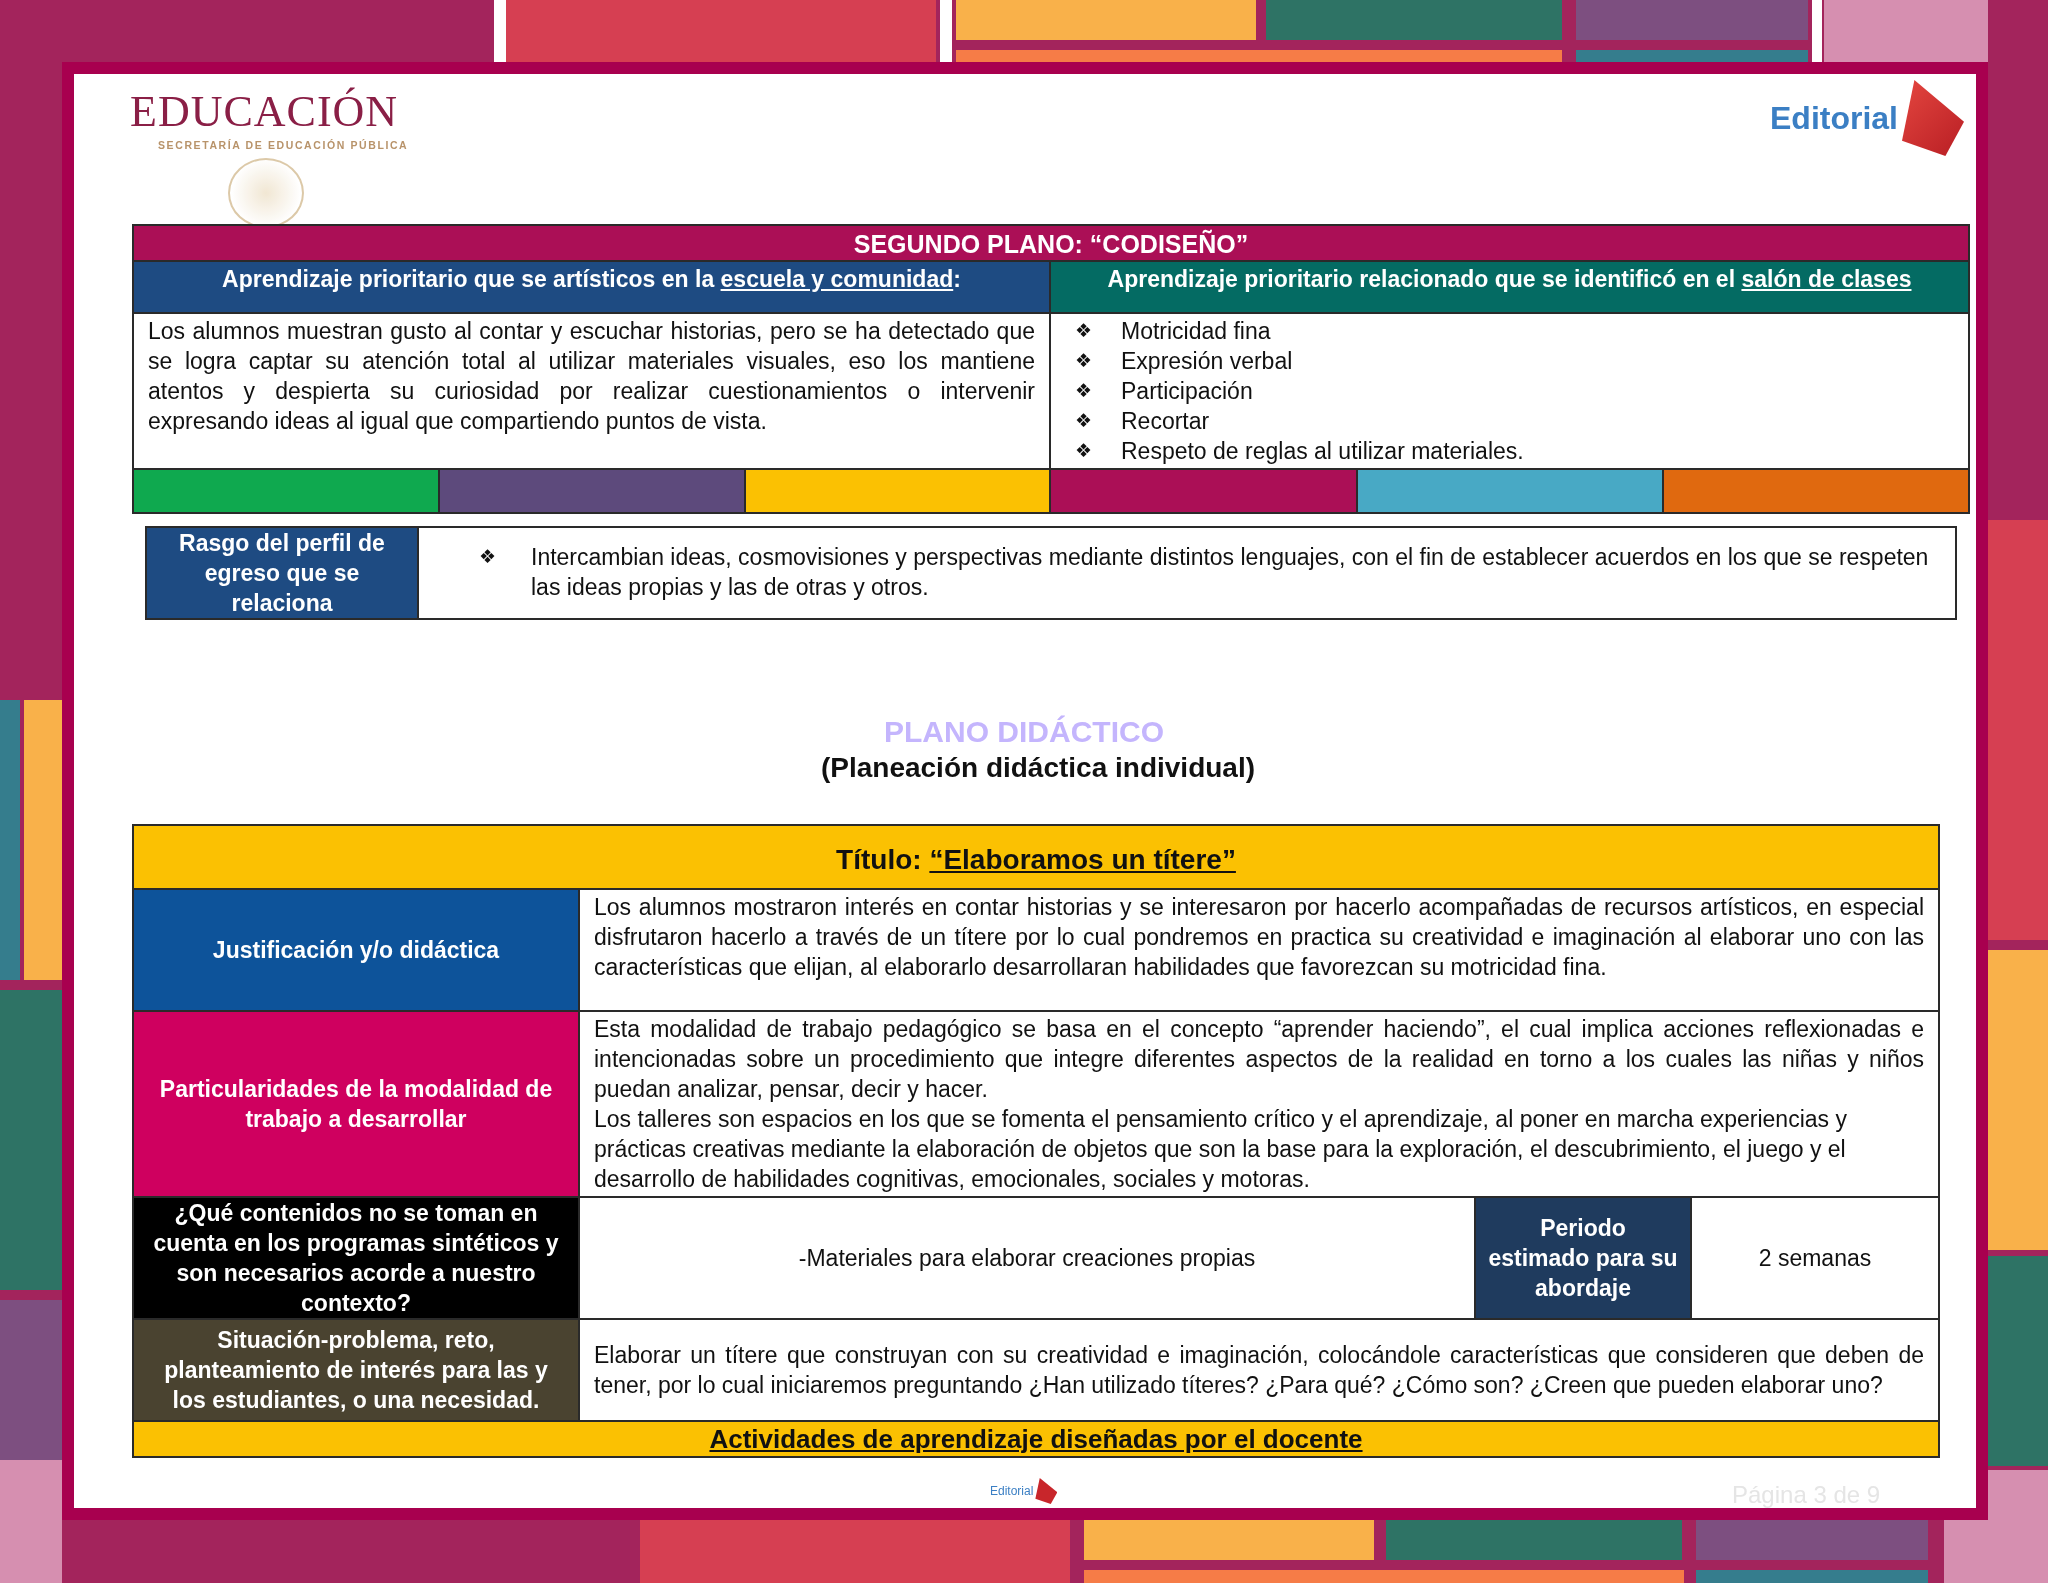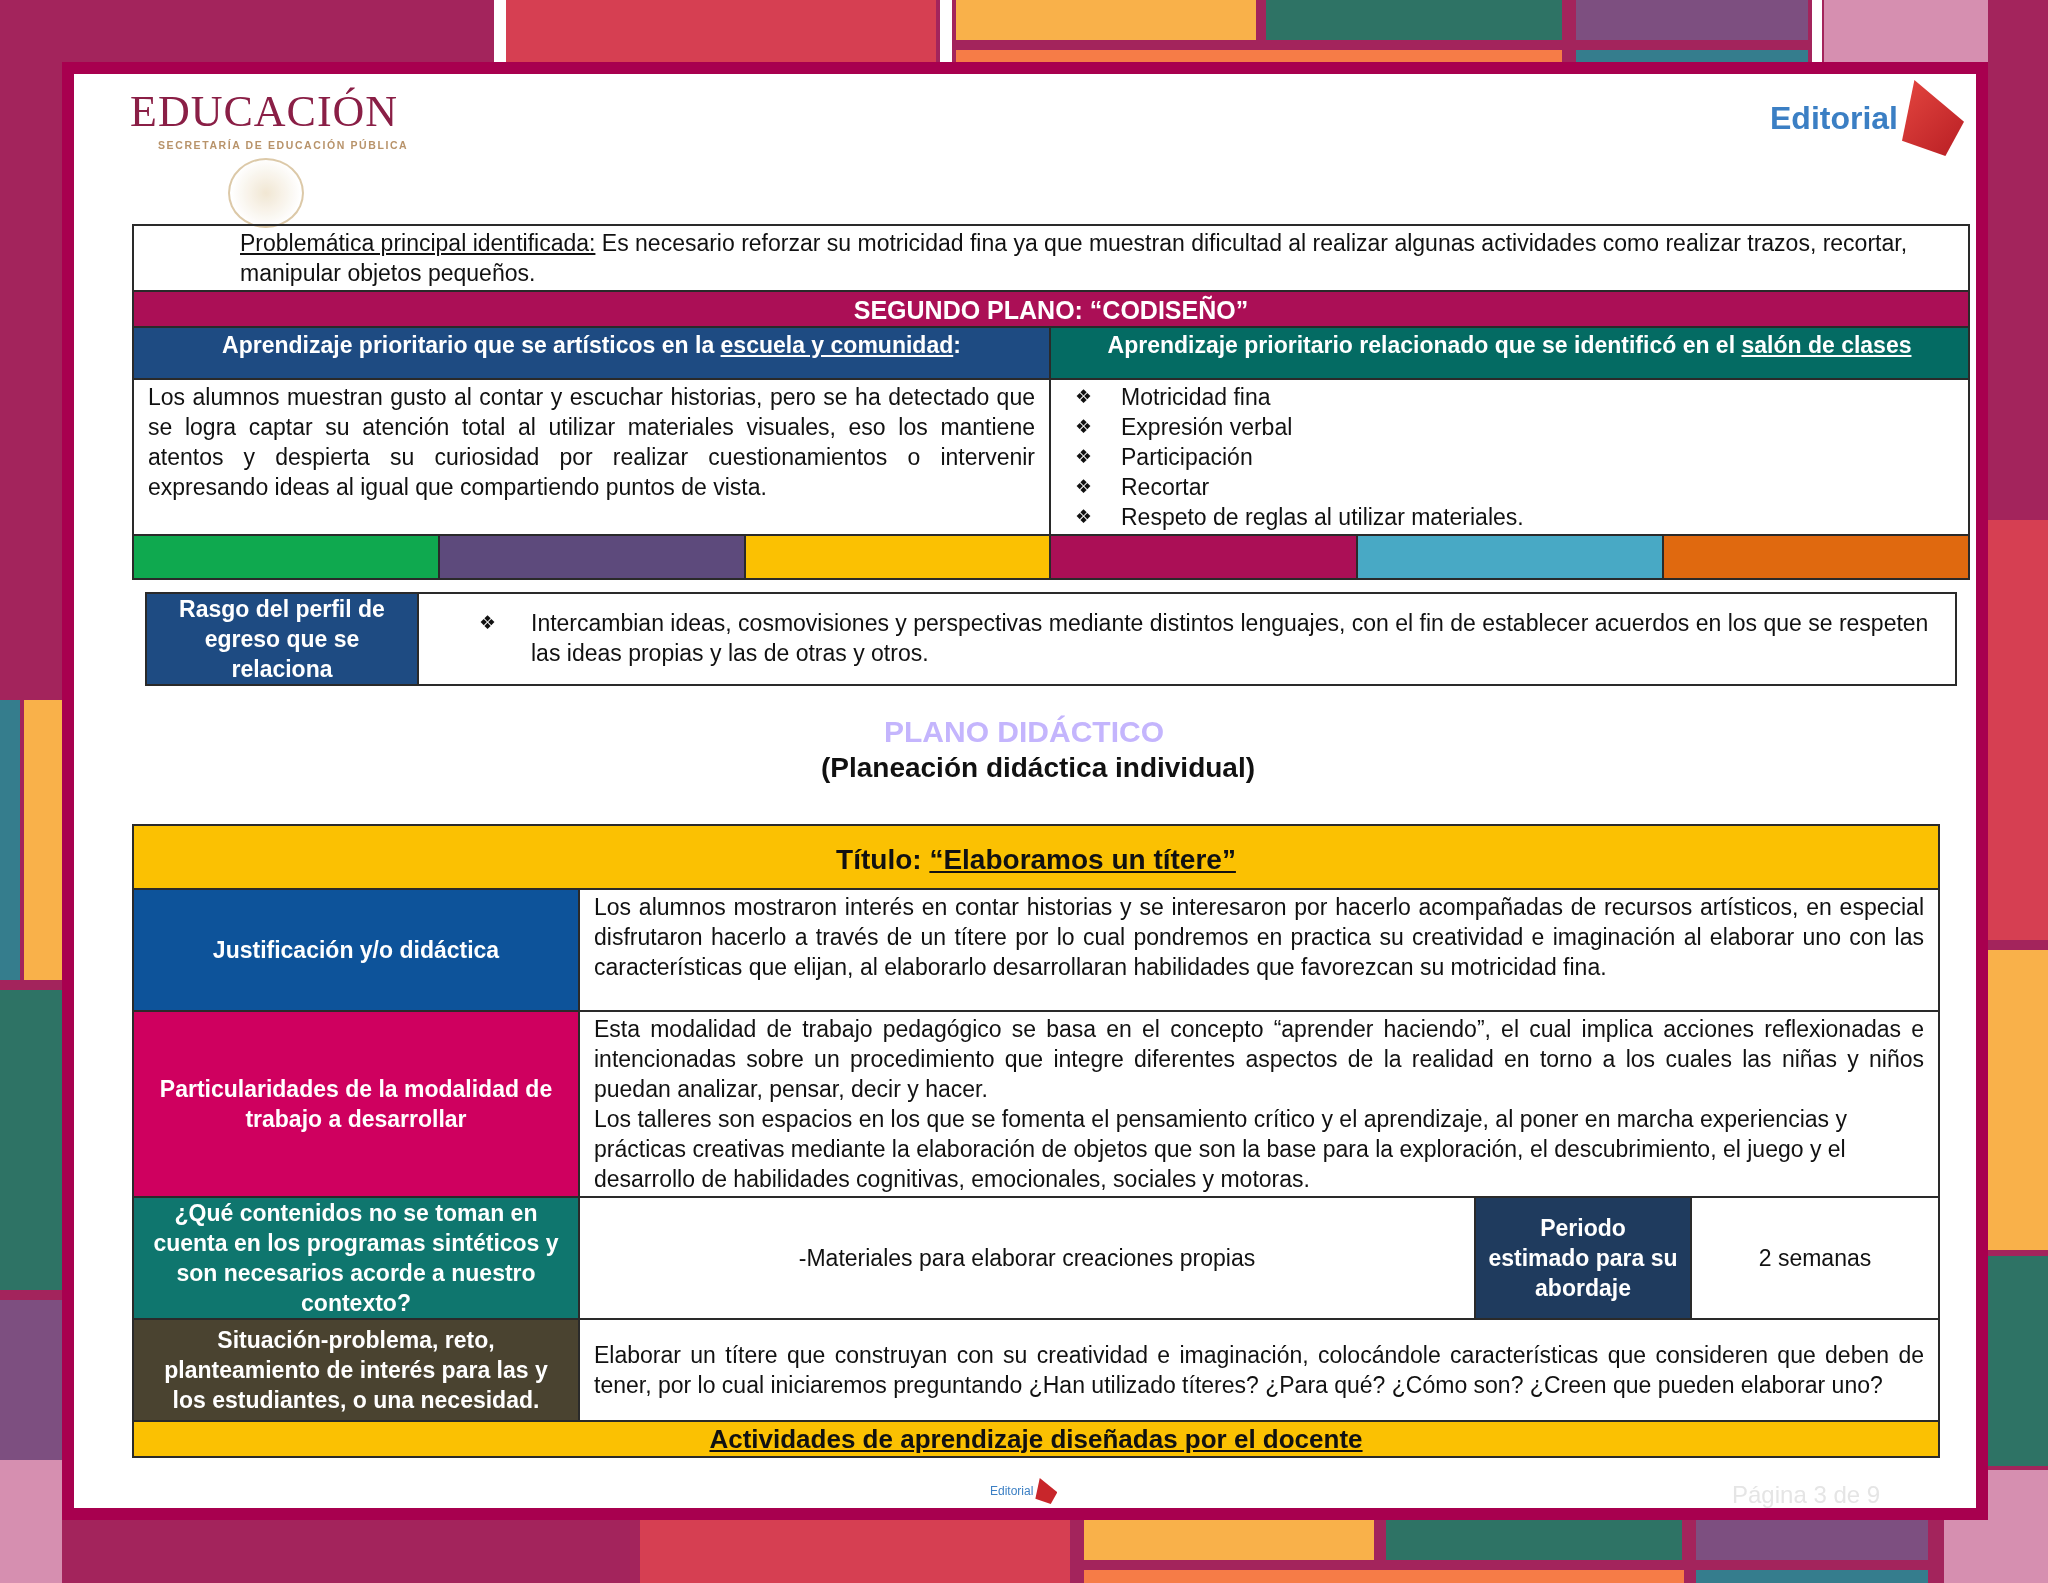--- a/index.html
+++ b/index.html
@@ -61,21 +61,21 @@
   .rasgo-text span.t { display: block; padding-left: 46px; }
 
   .plano-title { position: absolute; left: 0; width: 2048px; text-align: center; top: 715px; font-size: 30px; font-weight: bold; color: #c4b5fd; }
   .plano-sub { position: absolute; left: 0; width: 2048px; text-align: center; top: 752px; font-size: 28px; font-weight: bold; color: #111; margin-left: 14px; }
 
   .t2 { left: 132px; top: 824px; width: 1808px; }
   .titulo { background: #fbc102; text-align: center; font-weight: bold; font-size: 28px; height: 64px; vertical-align: middle; color: #111; padding-top: 6px; }
   .lbl { color: #fff; font-weight: bold; text-align: center; vertical-align: middle; line-height: 30px; width: 446px; padding: 0 12px; }
   .lbl-blue { background: #0d539a; }
   .lbl-pink { background: #cf005f; }
-  .lbl-teal { background: #0f766e; }
+  .lbl-teal { background: #000000; }
   .lbl-olive { background: #4a4330; }
   .lbl-navy { background: #1f3b5e; width: 216px; }
   .cell { padding: 2px 14px; line-height: 30px; color: #111; text-align: justify; }
   .cell.mid { vertical-align: middle; text-align: center; }
   .actividades { background: #fbc102; text-align: center; font-weight: bold; font-size: 26px; height: 36px; color: #111; vertical-align: middle; }
 
   .footer-logo { position: absolute; left: 990px; top: 1478px; display: flex; align-items: center; }
   .footer-logo .txt { font-size: 12px; color: #3b7fc4; }
   .footer-logo .mark { width: 22px; height: 26px; background: #c8262b; clip-path: polygon(20% 0, 100% 55%, 70% 100%, 0 80%); margin-left: 2px; }
   .page-num { position: absolute; left: 1732px; top: 1481px; font-size: 24px; color: #e5e5e5; }
@@ -321,25 +321,20 @@
   <div class="sub">SECRETARÍA DE EDUCACIÓN PÚBLICA</div>
 </div>
 <div class="seal"></div>
 <div class="logo-md">
   <span class="txt">Editorial</span>
   <span class="mark"></span>
 </div>
 
 <table class="t1">
   <tbody>
-      <tr>
-    <td colspan="6" class="prob">
-      <span class="u">Problemática principal identificada:</span><span> Es necesario reforzar su motricidad fina ya que muestran dificultad al realizar algunas actividades como realizar trazos, recortar, manipular objetos pequeños.</span>
-    </td>
-  </tr>
   <tr>
     <td colspan="6" class="segundo">SEGUNDO PLANO: “CODISEÑO”</td>
   </tr>
   <tr>
     <td colspan="3" class="hdr-blue">
       <span>Aprendizaje prioritario que se artísticos en la </span><span class="u">escuela y comunidad</span><span>:</span>
     </td>
     <td colspan="3" class="hdr-teal">
       <span>Aprendizaje prioritario relacionado que se identificó en el </span><span class="u">salón de clases</span>
     </td>

